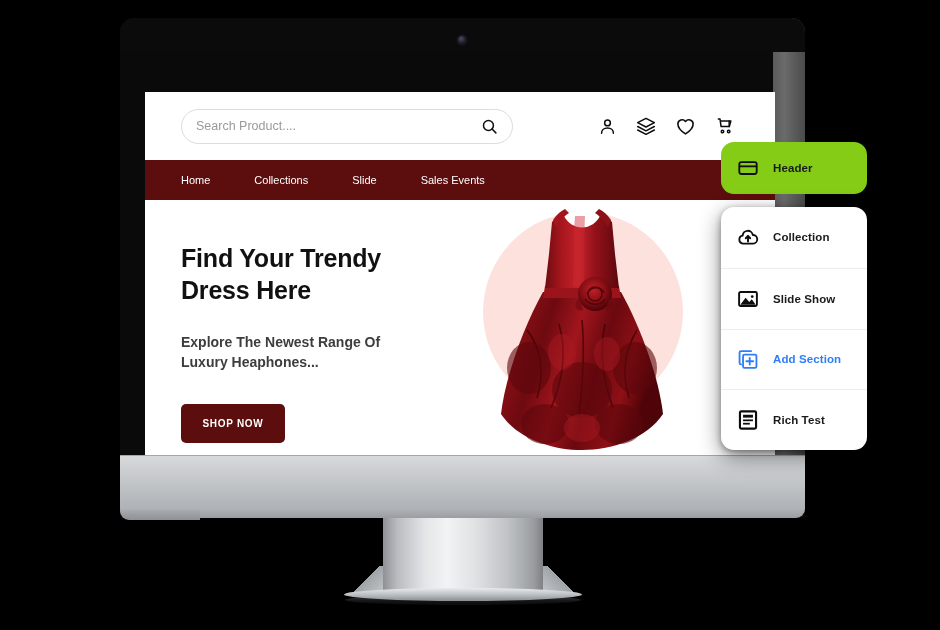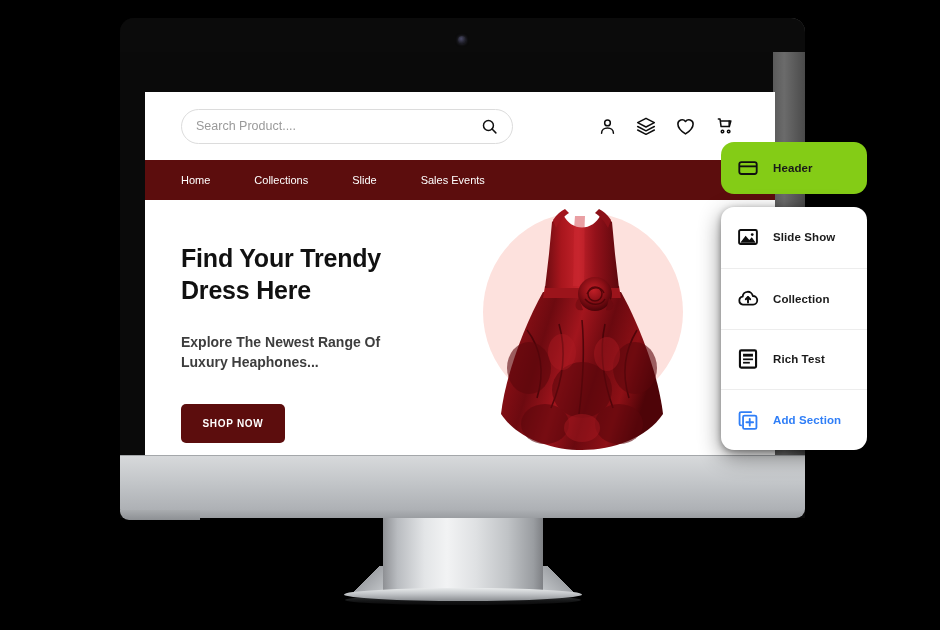--- a/index.html
+++ b/index.html
@@ -433,58 +433,58 @@
         <line x1="2.5" y1="10.2" x2="21.5" y2="10.2" stroke-width="2"></line>
       </svg>
     </span>
     <span class="panel-label">Header</span>
   </div>
 
   <div class="card-list">
 
     <div class="panel-row">
       <span class="panel-ico">
+        <svg width="23" height="23" viewBox="0 0 24 24" fill="none" stroke="#0d0d0d" stroke-width="2" stroke-linecap="round" stroke-linejoin="round">
+          <path d="M6.4 18.6 A4.4 4.4 0 0 1 6.2 9.9 A5.6 5.6 0 0 1 17.3 9.3 A4.6 4.6 0 0 1 17.6 18.6 Z"></path>
+          <path d="M12 16.4 V10.6" stroke-width="2.1"></path>
+          <path d="M9.6 12.8 L12 10.3 L14.4 12.8" stroke-width="2.1"></path>
+        </svg>
+      </span>
+      <span class="panel-label">Collection</span>
+    </div>
+
+    <div class="panel-row">
+      <span class="panel-ico">
         <svg width="22" height="22" viewBox="0 0 24 24">
           <rect x="2.3" y="4.3" width="19.4" height="15.4" rx="1.6" fill="none" stroke="#0d0d0d" stroke-width="2.1"></rect>
           <circle cx="16.6" cy="9.3" r="1.5" fill="#0d0d0d"></circle>
           <path d="M3.6 18.4 L9.4 10.6 L13.4 15.4 L16.1 12.4 L20.4 18.4 Z" fill="#0d0d0d"></path>
         </svg>
       </span>
       <span class="panel-label">Slide Show</span>
     </div>
 
     <div class="panel-row">
       <span class="panel-ico">
-        <svg width="23" height="23" viewBox="0 0 24 24" fill="none" stroke="#0d0d0d" stroke-width="2" stroke-linecap="round" stroke-linejoin="round">
-          <path d="M6.4 18.6 A4.4 4.4 0 0 1 6.2 9.9 A5.6 5.6 0 0 1 17.3 9.3 A4.6 4.6 0 0 1 17.6 18.6 Z"></path>
-          <path d="M12 16.4 V10.6" stroke-width="2.1"></path>
-          <path d="M9.6 12.8 L12 10.3 L14.4 12.8" stroke-width="2.1"></path>
+        <svg width="23" height="23" viewBox="0 0 24 24" fill="none" stroke="#2f7ef7" stroke-width="2" stroke-linecap="round" stroke-linejoin="round">
+          <path d="M4.4 17.4 A1.6 1.6 0 0 1 2.8 15.8 V4.4 A1.6 1.6 0 0 1 4.4 2.8 H15.4"></path>
+          <rect x="6.6" y="6.6" width="14.6" height="14.6" rx="1.7"></rect>
+          <line x1="13.9" y1="10.2" x2="13.9" y2="17.6"></line>
+          <line x1="10.2" y1="13.9" x2="17.6" y2="13.9"></line>
         </svg>
       </span>
-      <span class="panel-label">Collection</span>
+      <span class="panel-label accent">Add Section</span>
     </div>
 
     <div class="panel-row">
       <span class="panel-ico">
         <svg width="22" height="22" viewBox="0 0 24 24">
           <rect x="3.2" y="2.6" width="17.6" height="18.8" rx="1.4" fill="none" stroke="#0d0d0d" stroke-width="2.3"></rect>
           <rect x="6.6" y="6.3" width="10.8" height="3.1" fill="#0d0d0d"></rect>
           <rect x="6.6" y="11.4" width="10.8" height="1.9" fill="#0d0d0d"></rect>
           <rect x="6.6" y="15.1" width="7.4" height="1.9" fill="#0d0d0d"></rect>
         </svg>
       </span>
       <span class="panel-label">Rich Test</span>
     </div>
-
-    <div class="panel-row">
-      <span class="panel-ico">
-        <svg width="23" height="23" viewBox="0 0 24 24" fill="none" stroke="#2f7ef7" stroke-width="2" stroke-linecap="round" stroke-linejoin="round">
-          <path d="M4.4 17.4 A1.6 1.6 0 0 1 2.8 15.8 V4.4 A1.6 1.6 0 0 1 4.4 2.8 H15.4"></path>
-          <rect x="6.6" y="6.6" width="14.6" height="14.6" rx="1.7"></rect>
-          <line x1="13.9" y1="10.2" x2="13.9" y2="17.6"></line>
-          <line x1="10.2" y1="13.9" x2="17.6" y2="13.9"></line>
-        </svg>
-      </span>
-      <span class="panel-label accent">Add Section</span>
-    </div>
   </div>
 
 </div>
 
 </body></html>

